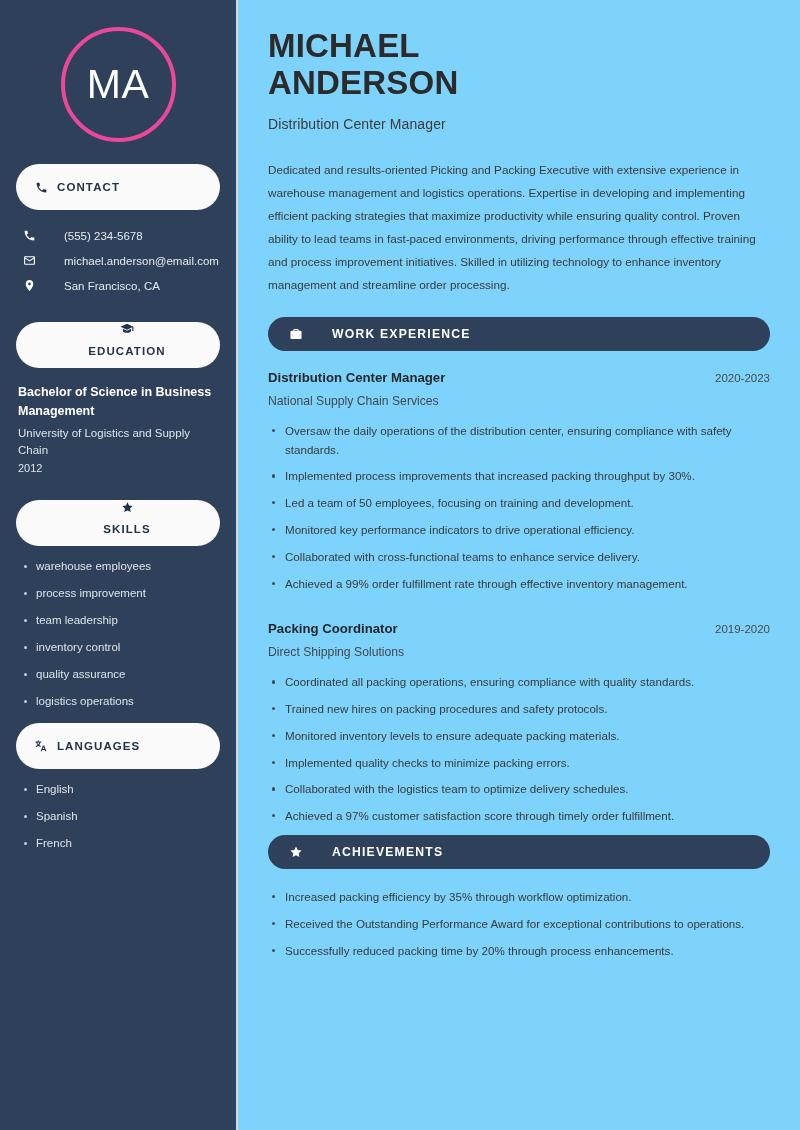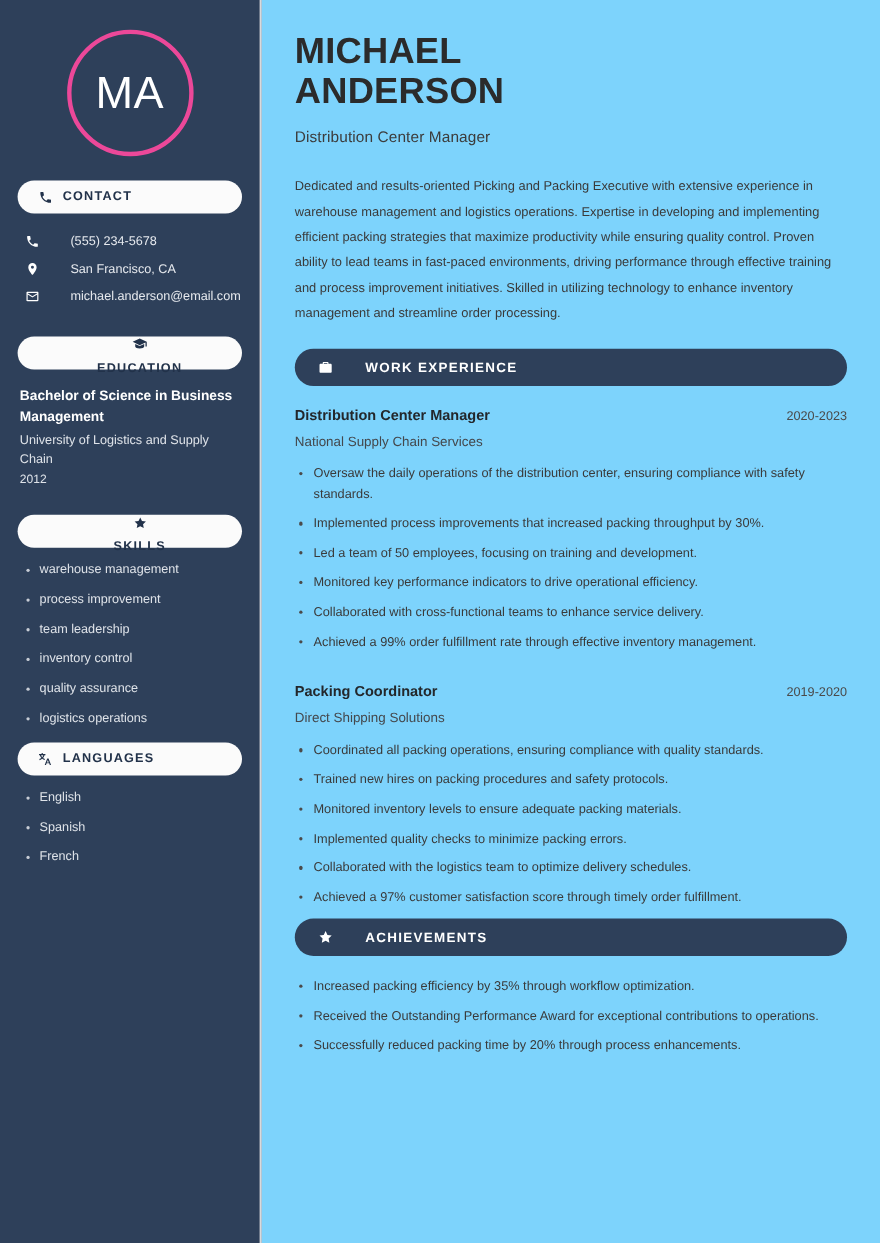--- a/index.html
+++ b/index.html
@@ -52,21 +52,21 @@
     font-size: 41px;
     font-weight: 400;
     letter-spacing: 0.5px;
     color: #ffffff;
   }
 
   .pill {
     background: #fbfbfb;
     color: #22324a;
     border-radius: 40px;
-    height: 30px;
+    height: 46px;
     display: flex;
     align-items: center;
     gap: 9px;
     padding: 0 0 0 18px;
     font-size: 11.5px;
     font-weight: bold;
     letter-spacing: 1.1px;
     margin-bottom: 13px;
   }
   .pill .pill-icon {
@@ -261,33 +261,33 @@
         <span class="c-icon">
           <svg viewBox="0 0 24 24" width="13" height="13" fill="#ffffff">
             <path d="M6.6 10.8c1.4 2.8 3.8 5.1 6.6 6.6l2.2-2.2c.3-.3.7-.4 1-.2 1.2.4 2.4.6 3.6.6.6 0 1 .4 1 1V20c0 .6-.4 1-1 1C10.6 21 3 13.4 3 4c0-.6.4-1 1-1h3.5c.6 0 1 .4 1 1 0 1.3.2 2.5.6 3.6.1.3 0 .7-.2 1l-2.3 2.2z"></path>
           </svg>
         </span>
         <span>(555) 234-5678</span>
       </div>
       <div class="contact-row">
         <span class="c-icon">
           <svg viewBox="0 0 24 24" width="13" height="13" fill="#ffffff">
+            <path d="M2 5.5C2 4.7 2.7 4 3.5 4h17c.8 0 1.5.7 1.5 1.5v13c0 .8-.7 1.5-1.5 1.5h-17C2.7 20 2 19.3 2 18.5v-13zm2 .7v.3l8 5 8-5v-.3H4zm16 2.6l-7.5 4.7c-.3.2-.7.2-1 0L4 8.8v9.2h16V8.8z"></path>
+          </svg>
+        </span>
+        <span>michael.anderson@email.com</span>
+      </div>
+      <div class="contact-row">
+        <span class="c-icon">
+          <svg viewBox="0 0 24 24" width="13" height="13" fill="#ffffff">
             <path d="M12 2C8.1 2 5 5.1 5 9c0 5.2 6.2 12.3 6.5 12.6.3.3.8.3 1.1 0C12.8 21.3 19 14.2 19 9c0-3.9-3.1-7-7-7zm0 9.5A2.5 2.5 0 1 1 12 6.5a2.5 2.5 0 0 1 0 5z"></path>
           </svg>
         </span>
         <span>San Francisco, CA</span>
       </div>
-      <div class="contact-row">
-        <span class="c-icon">
-          <svg viewBox="0 0 24 24" width="13" height="13" fill="#ffffff">
-            <path d="M2 5.5C2 4.7 2.7 4 3.5 4h17c.8 0 1.5.7 1.5 1.5v13c0 .8-.7 1.5-1.5 1.5h-17C2.7 20 2 19.3 2 18.5v-13zm2 .7v.3l8 5 8-5v-.3H4zm16 2.6l-7.5 4.7c-.3.2-.7.2-1 0L4 8.8v9.2h16V8.8z"></path>
-          </svg>
-        </span>
-        <span>michael.anderson@email.com</span>
-      </div>
     </div>
 
     <div class="pill pill-spacer-top">
       <span class="pill-icon">
         <svg viewBox="0 0 24 24" width="14" height="14" fill="#22324a">
           <path d="M12 3L1 8.2l11 5.2 9-4.3v6.2h2V8.2L12 3z"></path>
           <path d="M5 11.5v3.9c0 1.6 3.1 3.1 7 3.1s7-1.5 7-3.1v-3.9l-7 3.3-7-3.3z"></path>
         </svg>
       </span>
       <span>EDUCATION</span>
@@ -302,21 +302,21 @@
     <div class="pill pill-spacer-top">
       <span class="pill-icon">
         <svg viewBox="0 0 24 24" width="13" height="13" fill="#22324a">
           <path d="M12 2.5l2.9 6 6.6.9-4.8 4.6 1.2 6.5L12 17.4 6.1 20.5l1.2-6.5L2.5 9.4l6.6-.9 2.9-6z"></path>
         </svg>
       </span>
       <span>SKILLS</span>
     </div>
 
     <ul class="side-ul">
-      <li>warehouse management</li>
+      <li>warehouse employees</li>
       <li>process improvement</li>
       <li>team leadership</li>
       <li>inventory control</li>
       <li>quality assurance</li>
       <li>logistics operations</li>
     </ul>
 
     <div class="pill" style="margin-top:14px;">
       <span class="pill-icon">
         <svg viewBox="0 0 24 24" width="14" height="14" fill="#22324a">

